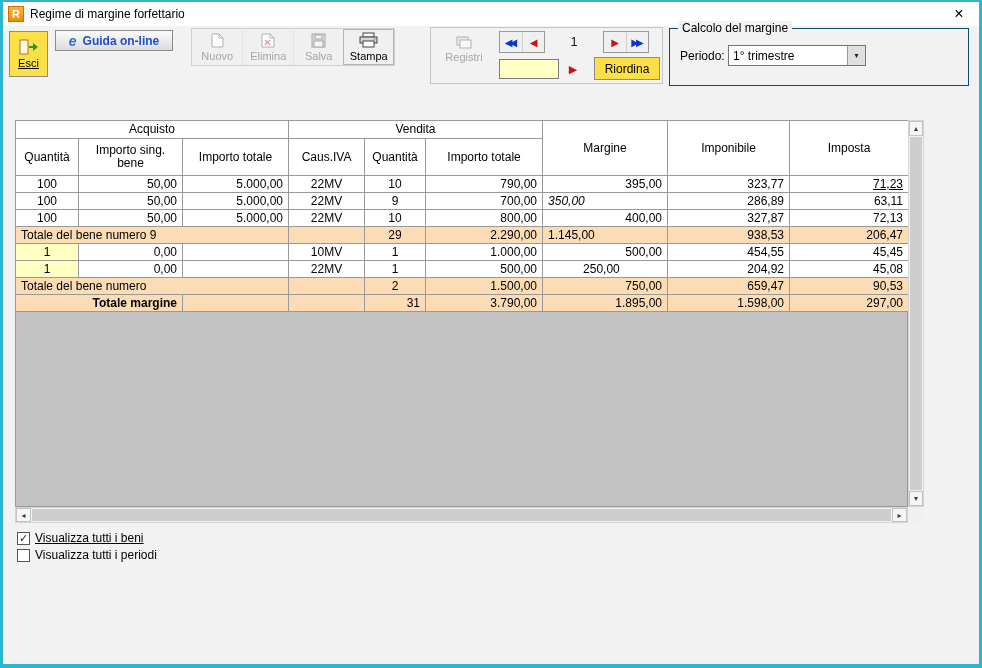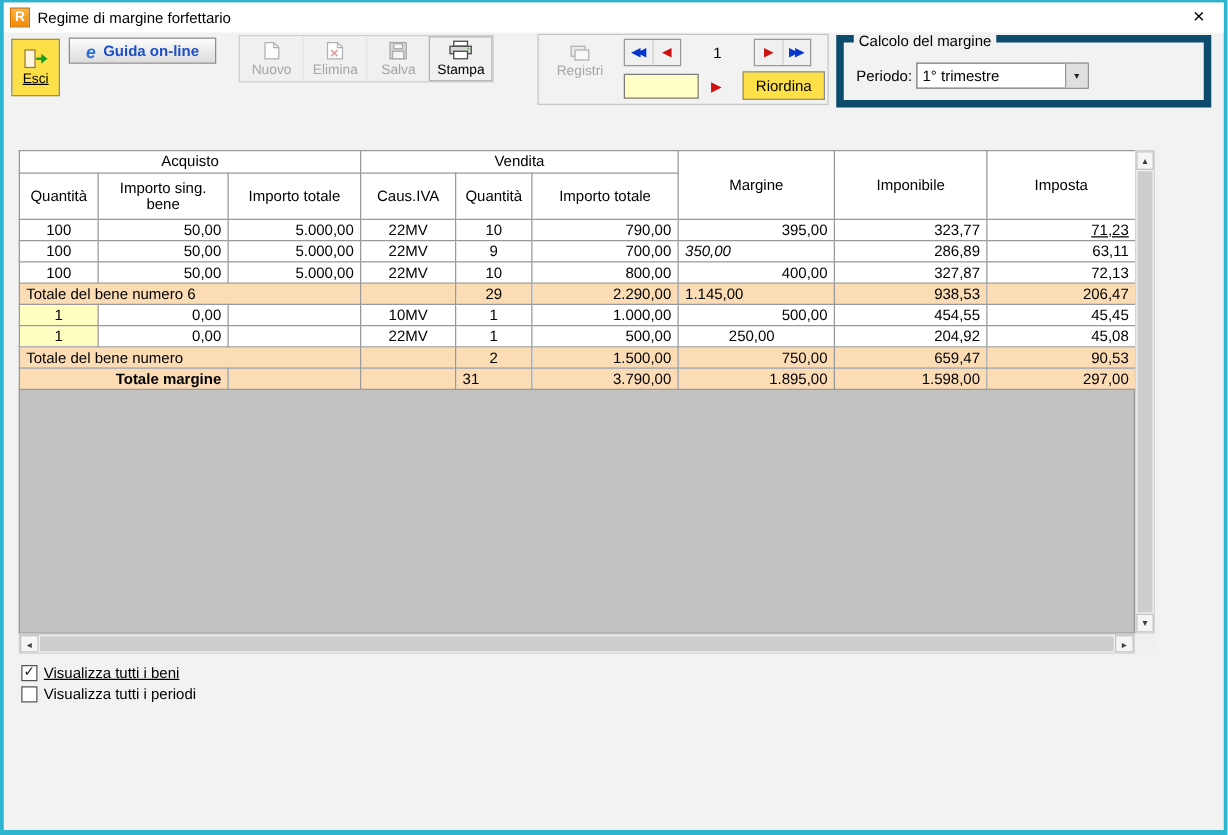--- a/index.html
+++ b/index.html
@@ -36,21 +36,21 @@
   .nav-btn + .nav-btn{border-left:1px solid #cfcfcf;}
   .nav-btn.blue{color:#0736cc;}
   .nav-btn.red{color:#cf1010;}
   .dbl{letter-spacing:-3px;margin-right:3px;}
   .record-num{position:absolute;left:116px;top:7px;width:54px;text-align:center;font-size:12px;}
   .record-input{position:absolute;left:68px;top:31px;width:60px;height:20px;background:#ffffc6;border:1px solid #7a7a7a;font-size:12px;padding:0 3px;font-family:inherit;}
   .go-btn{position:absolute;left:133px;top:33px;width:18px;height:16px;color:#cf1010;font-size:11px;font-weight:bold;display:flex;align-items:center;justify-content:center;cursor:pointer;}
   .riordina{left:163px;top:29px;width:66px;height:23px;font-size:12px;}
 
   
-  .groupbox{position:absolute;left:666px;top:26px;width:300px;height:58px;border:6px solid #0c4a6e;}
+  .groupbox{position:absolute;left:666px;top:26px;width:300px;height:58px;border:1px solid #0c4a6e;}
   .legend{position:absolute;left:8px;top:-8px;background:#f2f2f2;padding:0 4px;font-size:12px;}
   .periodo-label{position:absolute;left:10px;top:20px;}
   .dropdown{position:absolute;left:58px;top:16px;width:138px;height:21px;background:#fff;border:1px solid #747474;display:flex;align-items:center;padding-left:4px;cursor:pointer;}
   .dd-btn{position:absolute;right:0;top:0;width:18px;height:19px;background:#dfdfdf;border-left:1px solid #9a9a9a;display:flex;align-items:center;justify-content:center;font-size:8px;color:#222;}
   .visualizza{position:absolute;left:202px;top:8px;width:94px;height:40px;background:#ffffc6;border:1px solid #7d7d7d;display:flex;align-items:center;justify-content:center;text-align:center;font-size:12px;line-height:14px;padding:2px;cursor:pointer;}
 
   
   .table-wrap{position:absolute;left:12px;top:118px;width:909px;height:403px;}
   .grid-col{position:absolute;left:0;top:0;width:893px;height:387px;display:flex;flex-direction:column;}
   #margin-table{border-collapse:collapse;table-layout:fixed;background:#fff;font-size:12px;width:893px;flex:0 0 auto;}
@@ -264,21 +264,21 @@
               <td style="text-align: right;">50,00</td>
               <td style="text-align: right;">5.000,00</td>
               <td style="text-align: center;">22MV</td>
               <td style="text-align: center;">10</td>
               <td style="text-align: right;">800,00</td>
               <td style="text-align: right;">400,00</td>
               <td style="text-align: right;">327,87</td>
               <td style="text-align: right;">72,13</td>
             </tr>
             <tr class="total">
-              <td colspan="3" class="label" style="text-align: left;">Totale del bene numero 6</td>
+              <td colspan="3" class="label" style="text-align: left;">Totale del bene numero 9</td>
               <td style="text-align: right;"></td>
               <td style="text-align: center;">29</td>
               <td style="text-align: right;">2.290,00</td>
               <td style="text-align: left;">1.145,00</td>
               <td style="text-align: right;">938,53</td>
               <td style="text-align: right;">206,47</td>
             </tr>
             <tr>
               <td class="yellow" style="text-align: center;">1</td>
               <td style="text-align: right;">0,00</td>
@@ -307,21 +307,21 @@
               <td style="text-align: center;">2</td>
               <td style="text-align: right;">1.500,00</td>
               <td style="text-align: right;">750,00</td>
               <td style="text-align: right;">659,47</td>
               <td style="text-align: right;">90,53</td>
             </tr>
             <tr class="total bold">
               <td colspan="2" class="label" style="text-align: right;">Totale margine</td>
               <td style="text-align: right;"></td>
               <td style="text-align: right;"></td>
-              <td style="text-align: left;">31</td>
+              <td style="text-align: right;">31</td>
               <td style="text-align: right;">3.790,00</td>
               <td style="text-align: right;">1.895,00</td>
               <td style="text-align: right;">1.598,00</td>
               <td style="text-align: right;">297,00</td>
             </tr>
           </tbody>
         </table>
       <div class="gray-fill"></div>
     </div>
     <div class="vscroll">

